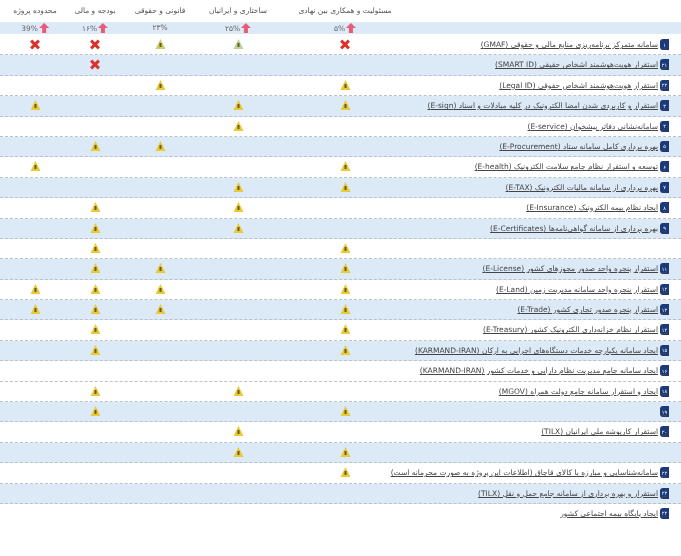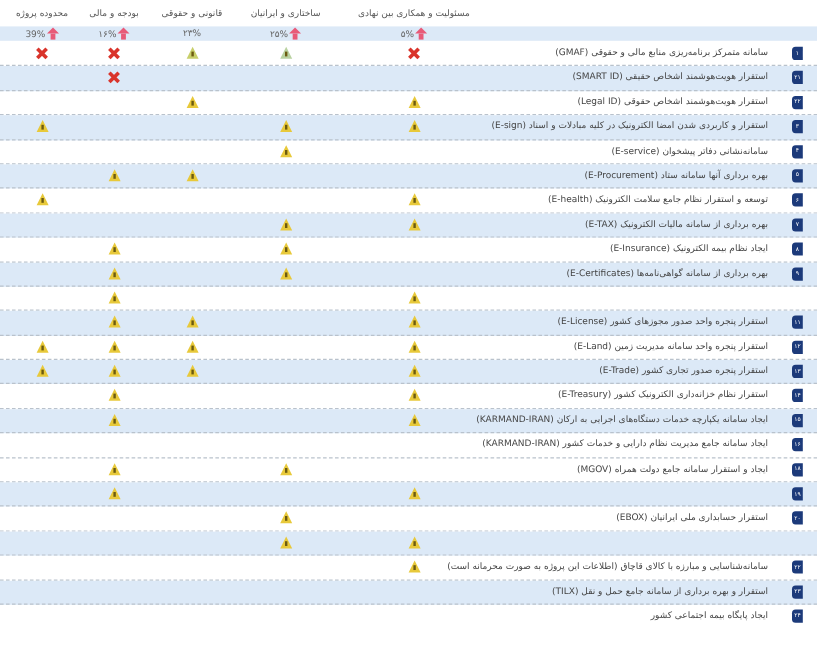--- a/index.html
+++ b/index.html
@@ -9,21 +9,21 @@
   .hcol { position: absolute; top: 6px; transform: translateX(-50%); white-space: nowrap; color: #555; font-size: 7.5px; direction: rtl; }
   .pct-row { position: absolute; top: 22px; left: 0; width: 681px; height: 12px; background: #dce9f7; }
   .pct { position: absolute; top: 1px; transform: translateX(-50%); display: flex; align-items: center; gap: 1px; font-size: 7.5px; color: #666; direction: ltr; }
   .arrow-up { width: 10px; height: 10px; position: relative; }
   .arrow-up::before { content: ""; position: absolute; left: 0; top: 0; border-left: 5px solid transparent; border-right: 5px solid transparent; border-bottom: 5px solid #e85a78; }
   .arrow-up::after { content: ""; position: absolute; left: 3px; top: 5px; width: 4px; height: 5px; background: #e85a78; }
   .rows { position: absolute; top: 35px; left: 0; width: 681px; }
   .row { position: relative; height: 20.4px; border-bottom: 1px dashed #b9c2cc; }
   .row.alt { background: #dce9f7; }
   .row.last-blank { border-bottom: none; }
-  .title { position: absolute; right: 12px; top: 4px; direction: rtl; white-space: nowrap; font-size: 7.5px; color: #444; display: flex; gap: 20px; }
+  .title { position: absolute; right: 12px; top: 4px; direction: rtl; white-space: nowrap; font-size: 7.5px; color: #444; display: flex; align-items: center; gap: 2px; text-decoration: underline; }
   .num { display: inline-flex; align-items: center; justify-content: center; width: 9px; height: 11px; background: #1c3a7a; color: #fff; font-size: 5px; border-radius: 3px 0 0 3px; }
   .icon { position: absolute; top: 4px; transform: translateX(-50%); width: 11px; height: 11px; }
   .warn { width: 0; height: 0; border-left: 5.5px solid transparent; border-right: 5.5px solid transparent; border-bottom: 10px solid #e8c93a; position: relative; }
   .warn::after { content: ""; position: absolute; left: -1px; top: 4px; width: 2px; height: 4px; background: #6b5a10; }
   .warn.green { border-bottom-color: #c8cf6a; }
   .warn.teal { border-bottom-color: #b9d2a0; }
   .xmark { width: 11px; height: 11px; position: relative; }
   .xmark::before, .xmark::after { content: ""; position: absolute; left: 4px; top: 0; width: 3px; height: 11px; background: #d9342b; }
   .xmark::before { transform: rotate(45deg); }
   .xmark::after { transform: rotate(-45deg); }
@@ -124,21 +124,21 @@
         <span class="num">۴</span>
         <span>سامانه‌نشانی دفاتر پیشخوان (E-service)</span>
       </div>
       <div class="icon" style="left: 238px;">
         <div class="warn" style="margin: 0px auto;"></div>
       </div>
     </div>
     <div class="row alt">
       <div class="title">
         <span class="num">۵</span>
-        <span>بهره برداری آنها سامانه ستاد (E-Procurement)</span>
+        <span>بهره برداری کامل سامانه ستاد (E-Procurement)</span>
       </div>
       <div class="icon" style="left: 95px;">
         <div class="warn" style="margin: 0px auto;"></div>
       </div>
       <div class="icon" style="left: 160px;">
         <div class="warn" style="margin: 0px auto;"></div>
       </div>
     </div>
     <div class="row">
       <div class="title">
@@ -296,21 +296,21 @@
       <div class="icon" style="left: 95px;">
         <div class="warn" style="margin: 0px auto;"></div>
       </div>
       <div class="icon" style="left: 345px;">
         <div class="warn" style="margin: 0px auto;"></div>
       </div>
     </div>
     <div class="row">
       <div class="title">
         <span class="num">۲۰</span>
-        <span>استقرار حسابداری ملی ایرانیان (EBOX)</span>
+        <span>استقرار کارپوشه ملی ایرانیان (TILX)</span>
       </div>
       <div class="icon" style="left: 238px;">
         <div class="warn" style="margin: 0px auto;"></div>
       </div>
     </div>
     <div class="row alt">
       <div class="icon" style="left: 238px;">
         <div class="warn" style="margin: 0px auto;"></div>
       </div>
       <div class="icon" style="left: 345px;">

